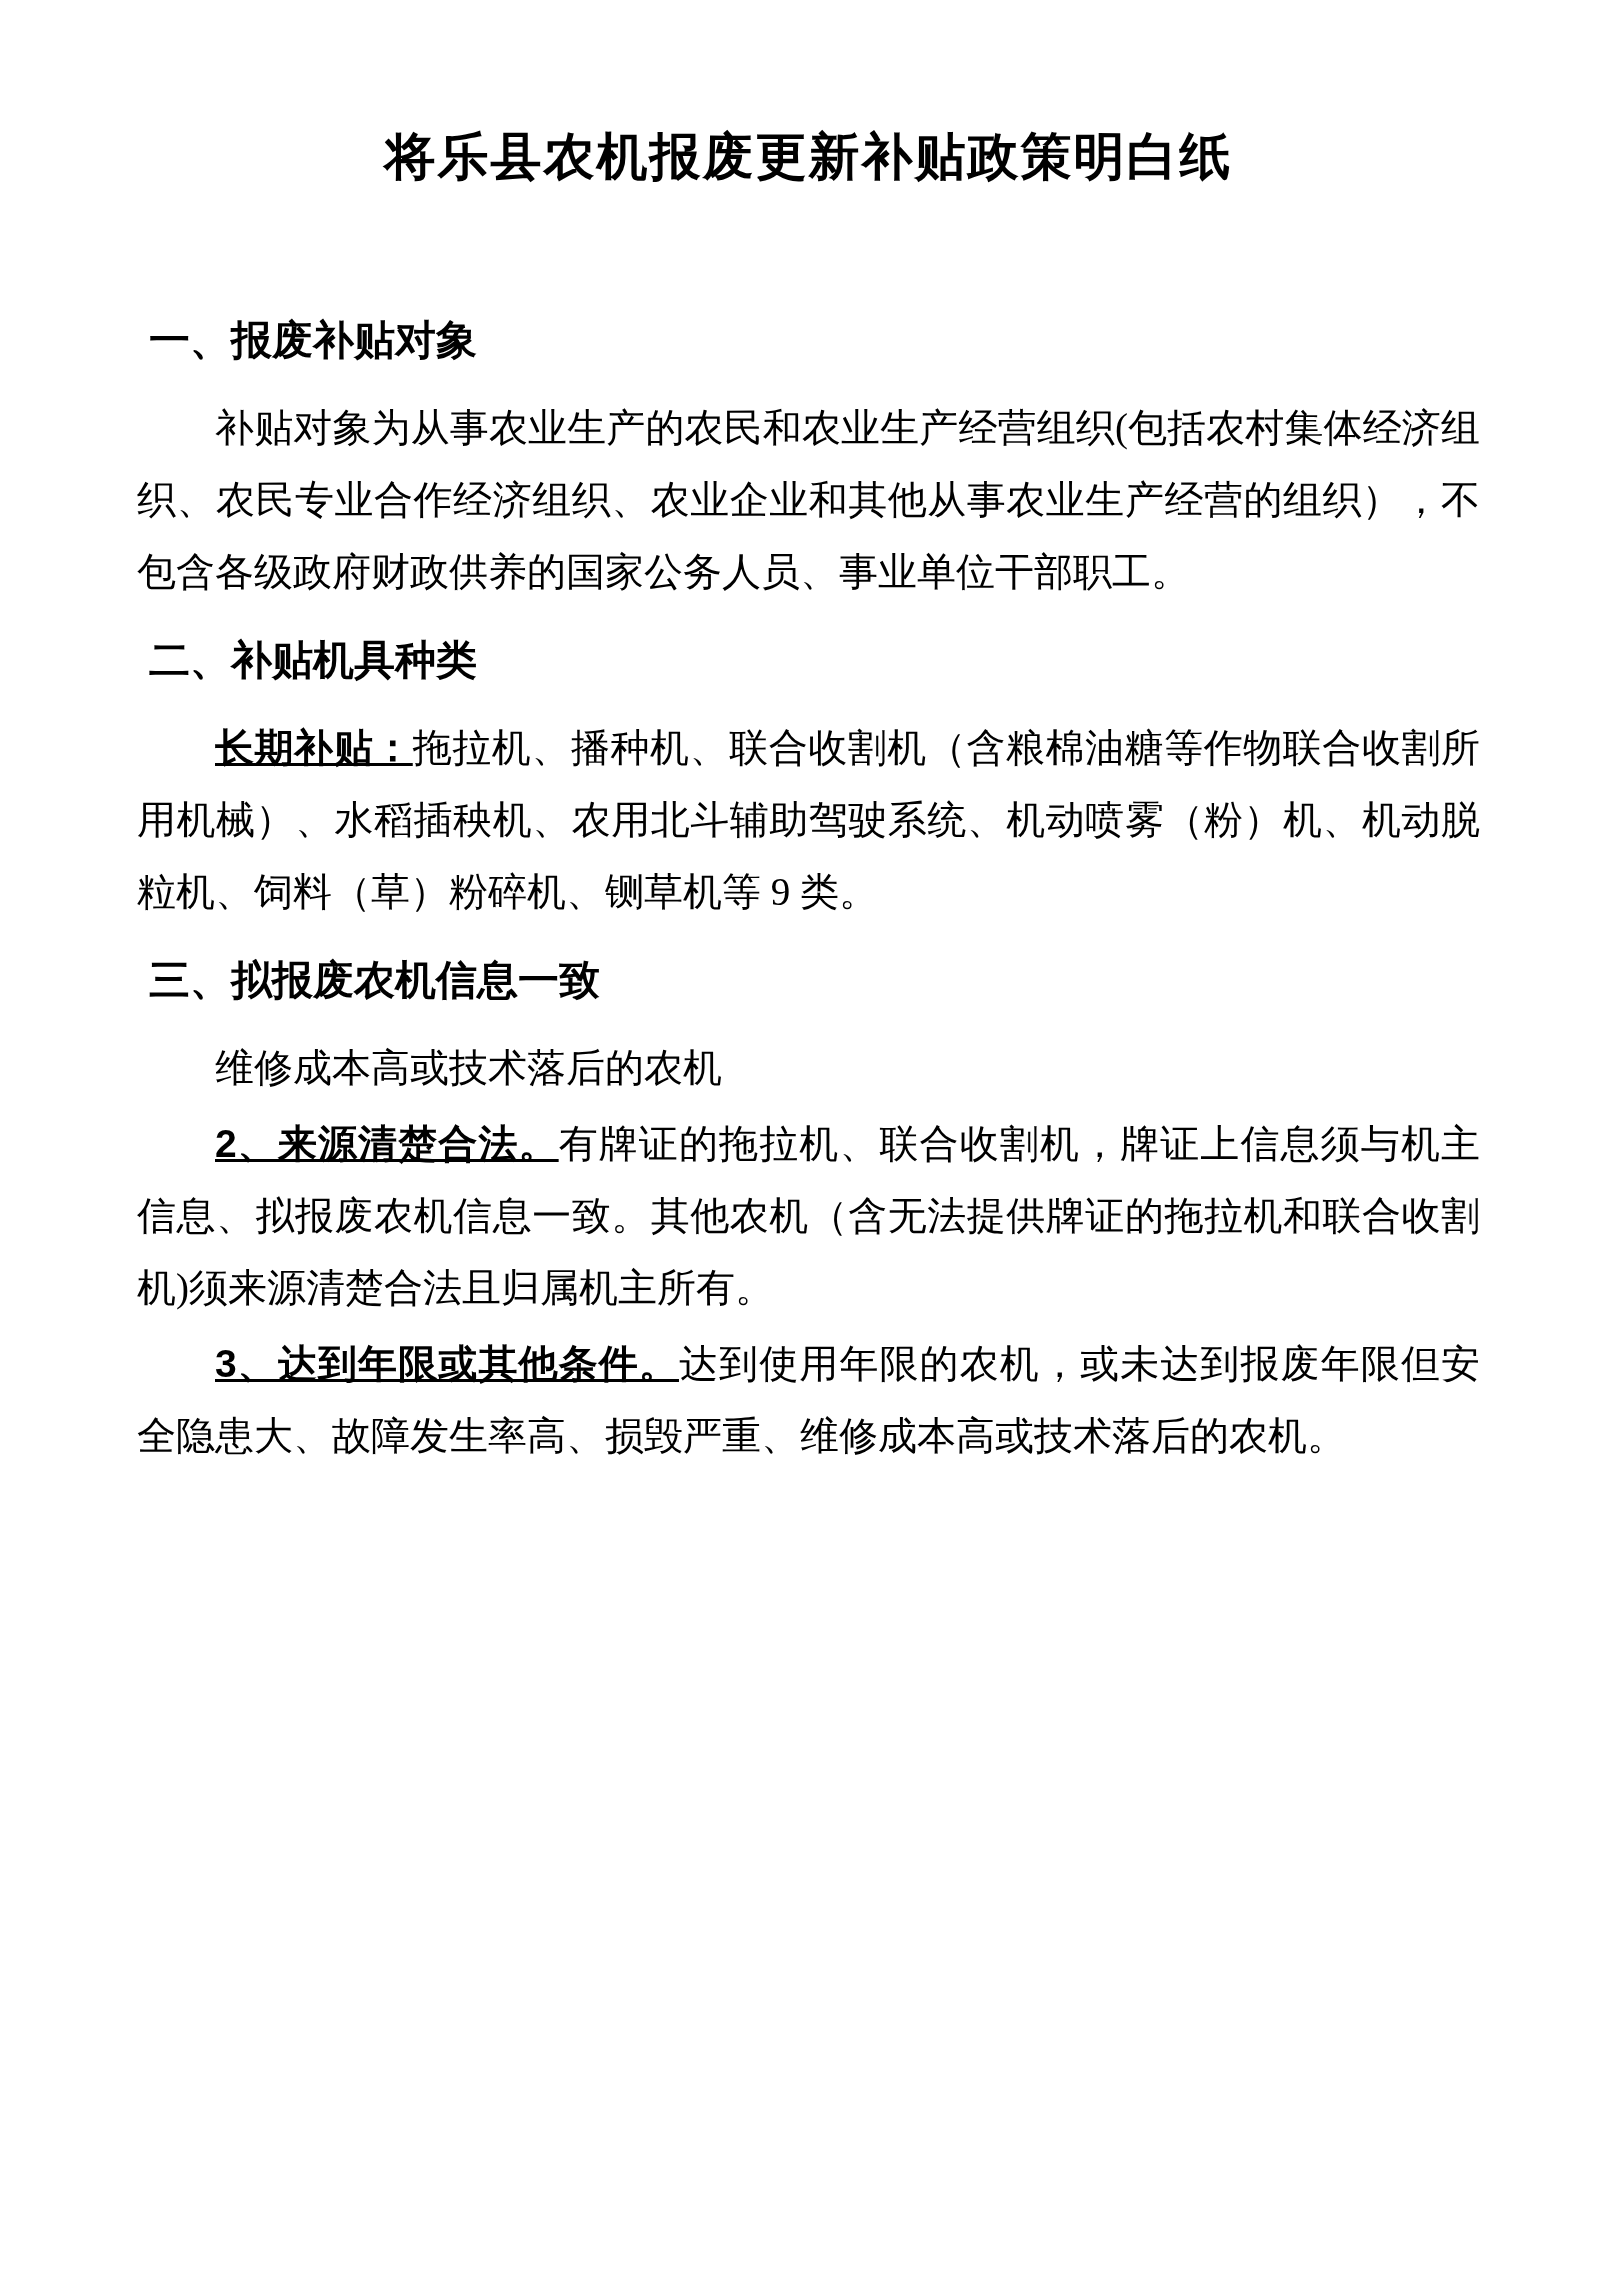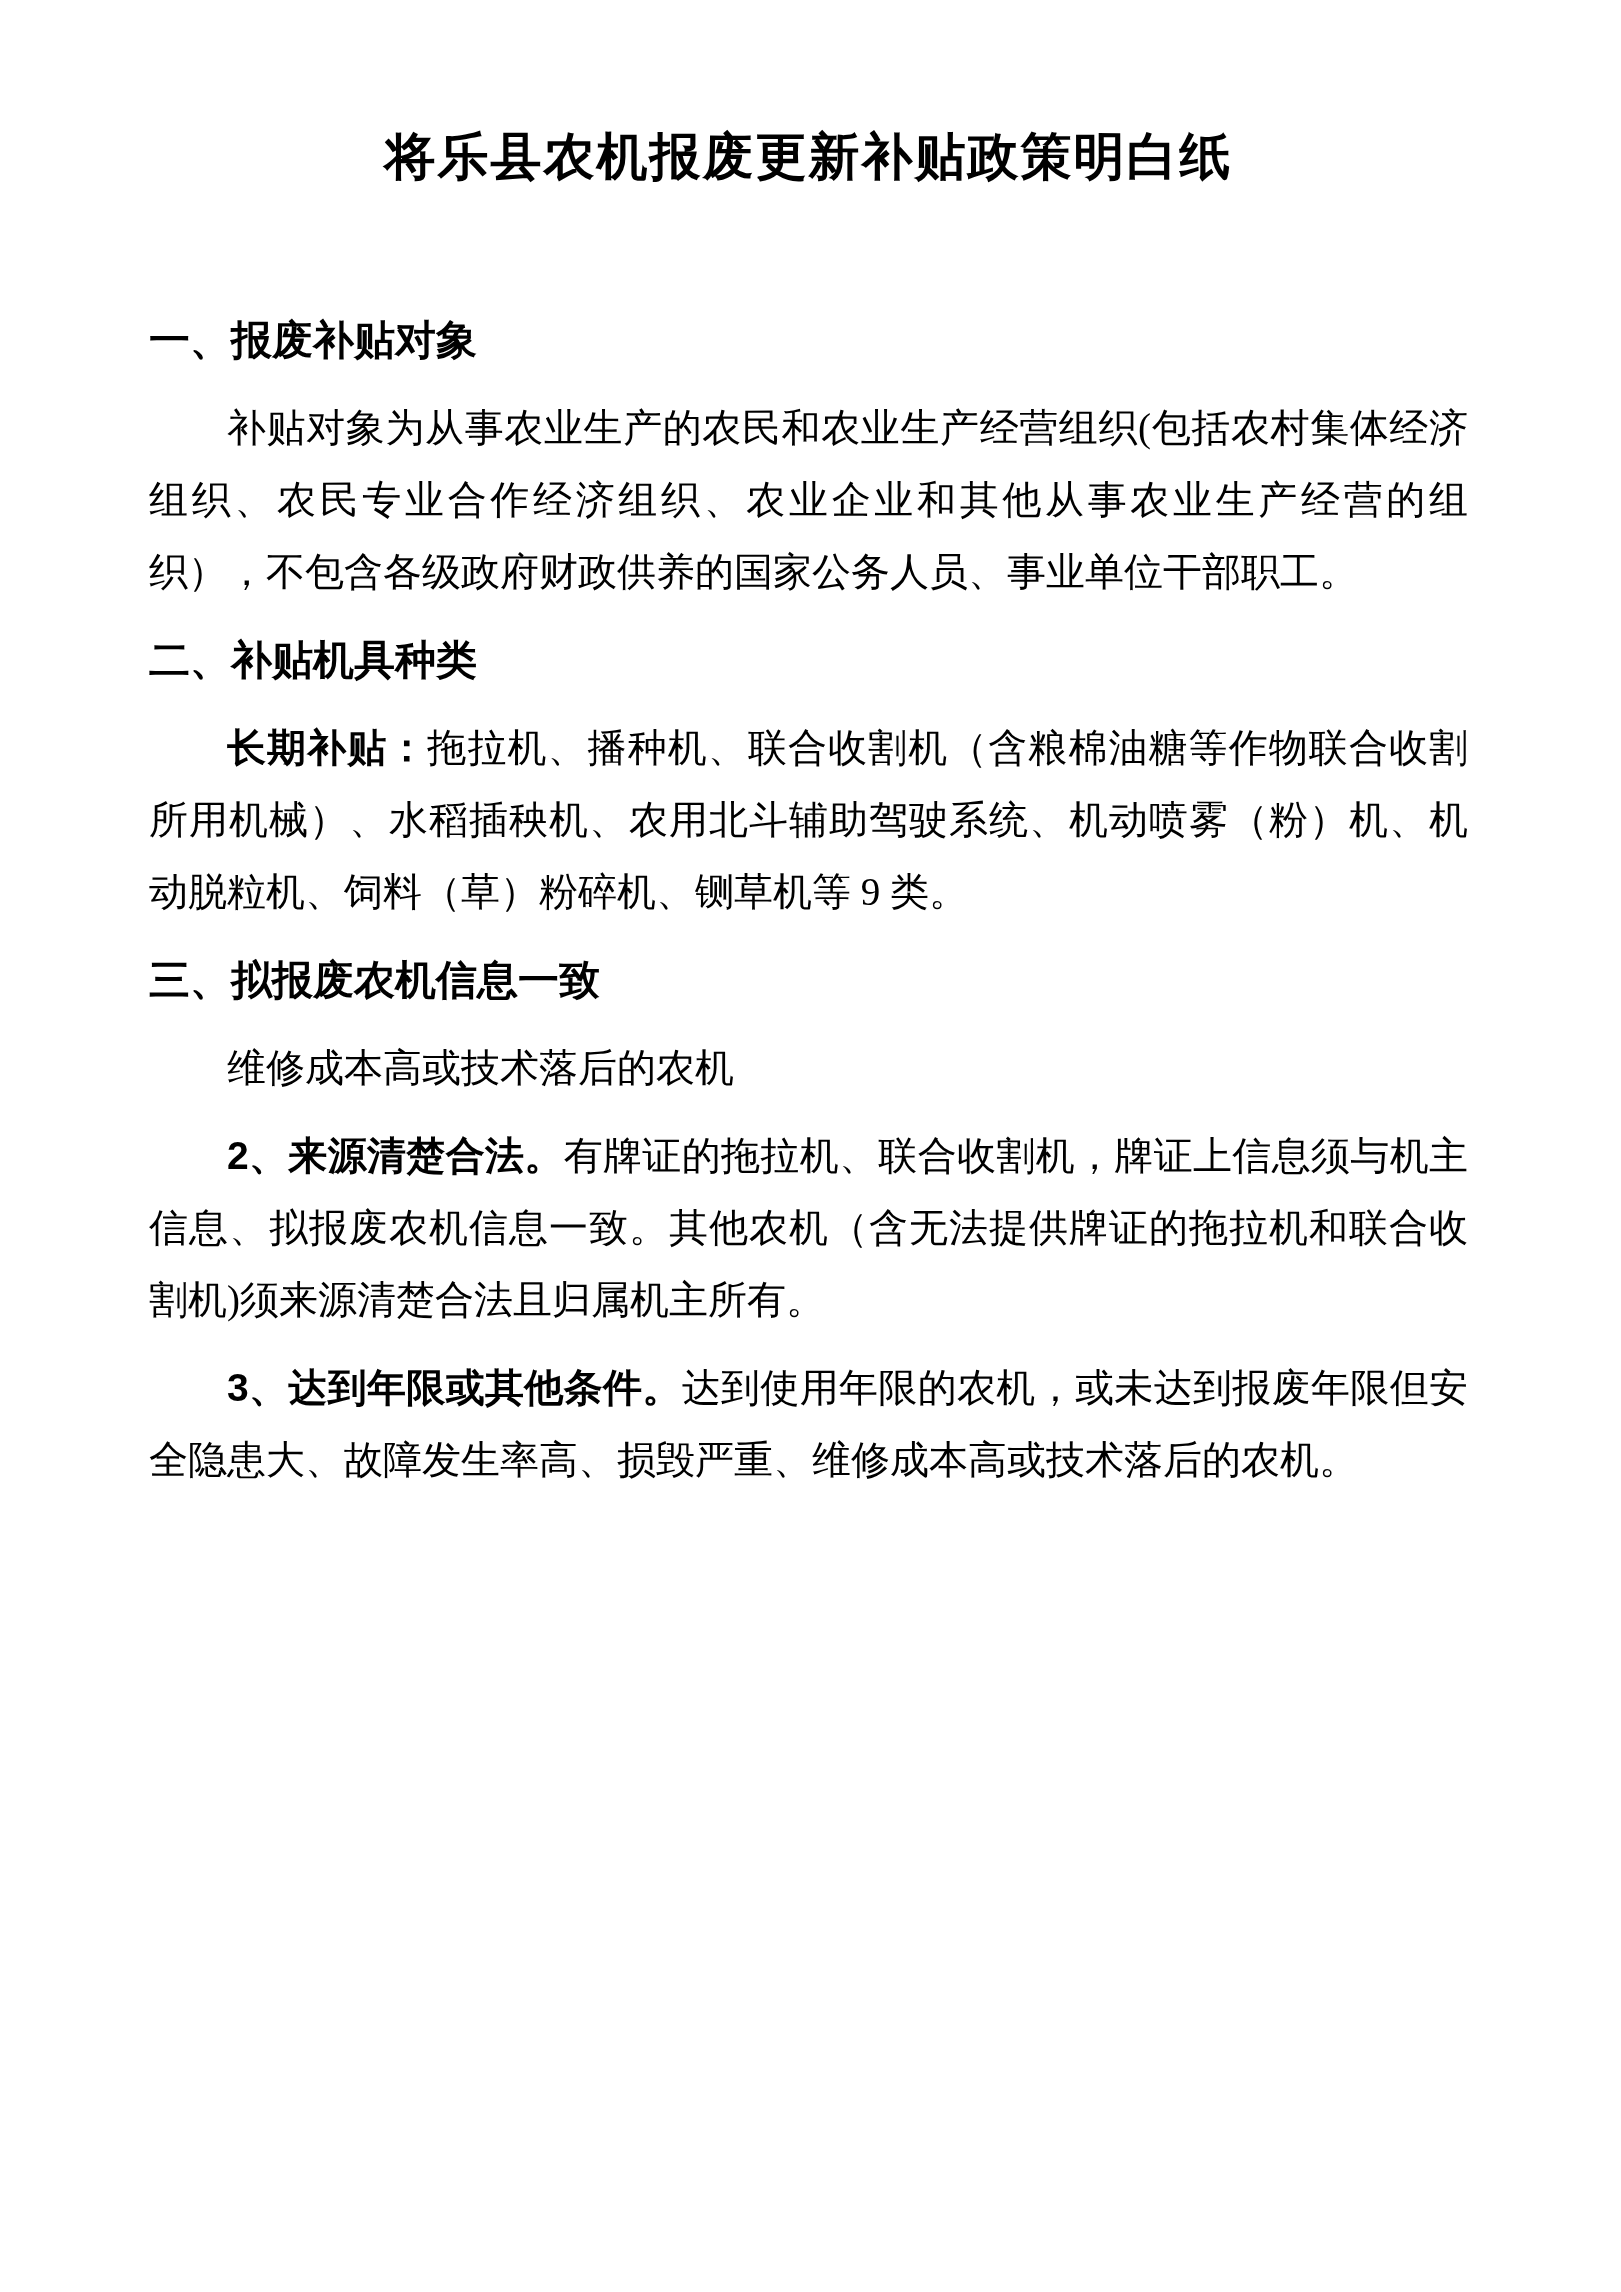--- a/index.html
+++ b/index.html
@@ -32,28 +32,29 @@
     font-family: "Liberation Sans", "DejaVu Sans", sans-serif;
     font-weight: 700;
     font-size: 41px;
     line-height: 72px;
     margin: 16px;
     text-align: left;
   }
   p.body-par {
     font-size: 39px;
     line-height: 72px;
-    margin: 16px;
+    margin: 4px;
     text-indent: 2em;
     text-align: justify;
     text-justify: inter-character;
   }
   p.body-par .lead {
     font-weight: 700;
     font-family: "Liberation Sans", "DejaVu Sans", sans-serif;
+    text-decoration: underline;
   }
 </style>
 </head>
 <body>
 
 <div class="page">
 
   <h1 class="doc-title">将乐县农机报废更新补贴政策明白纸</h1>
 
   <h2 class="section-heading">一、报废补贴对象</h2>

